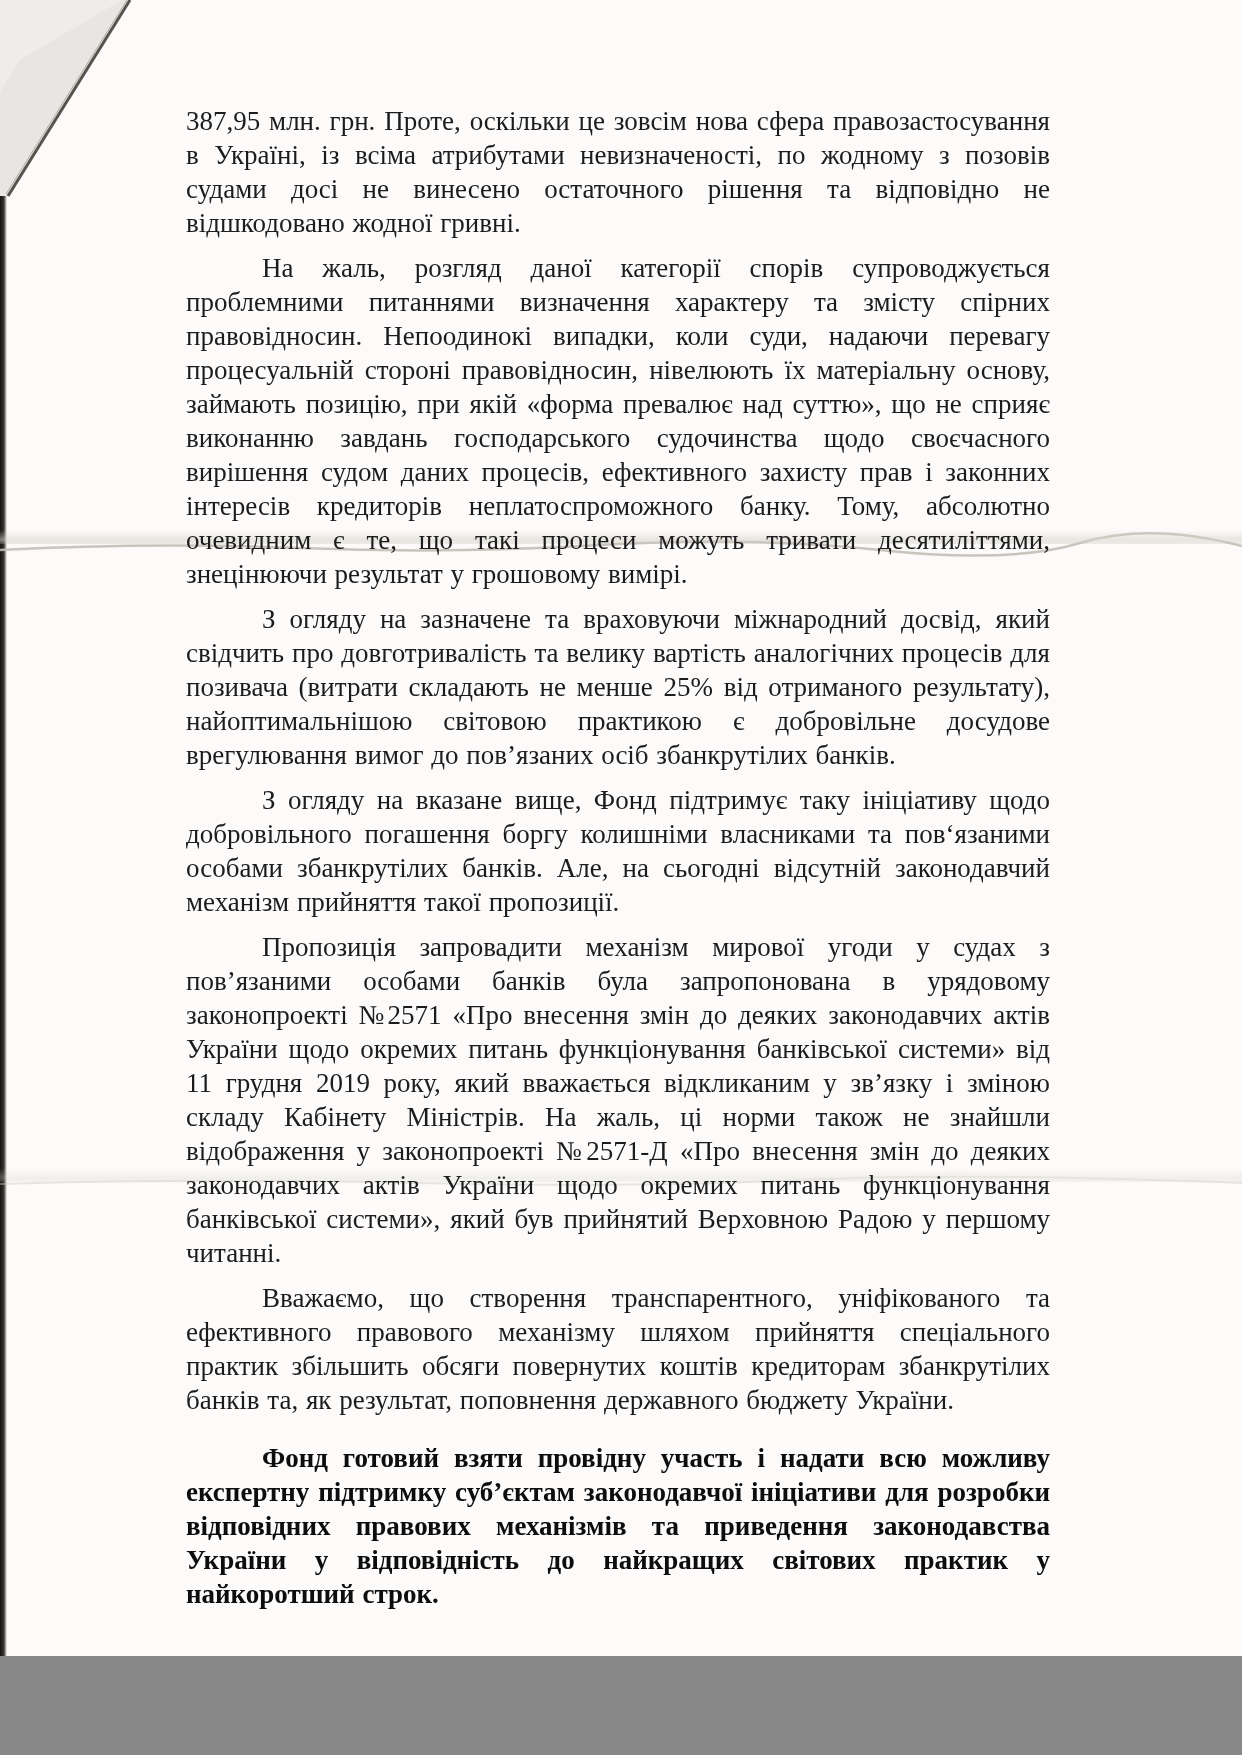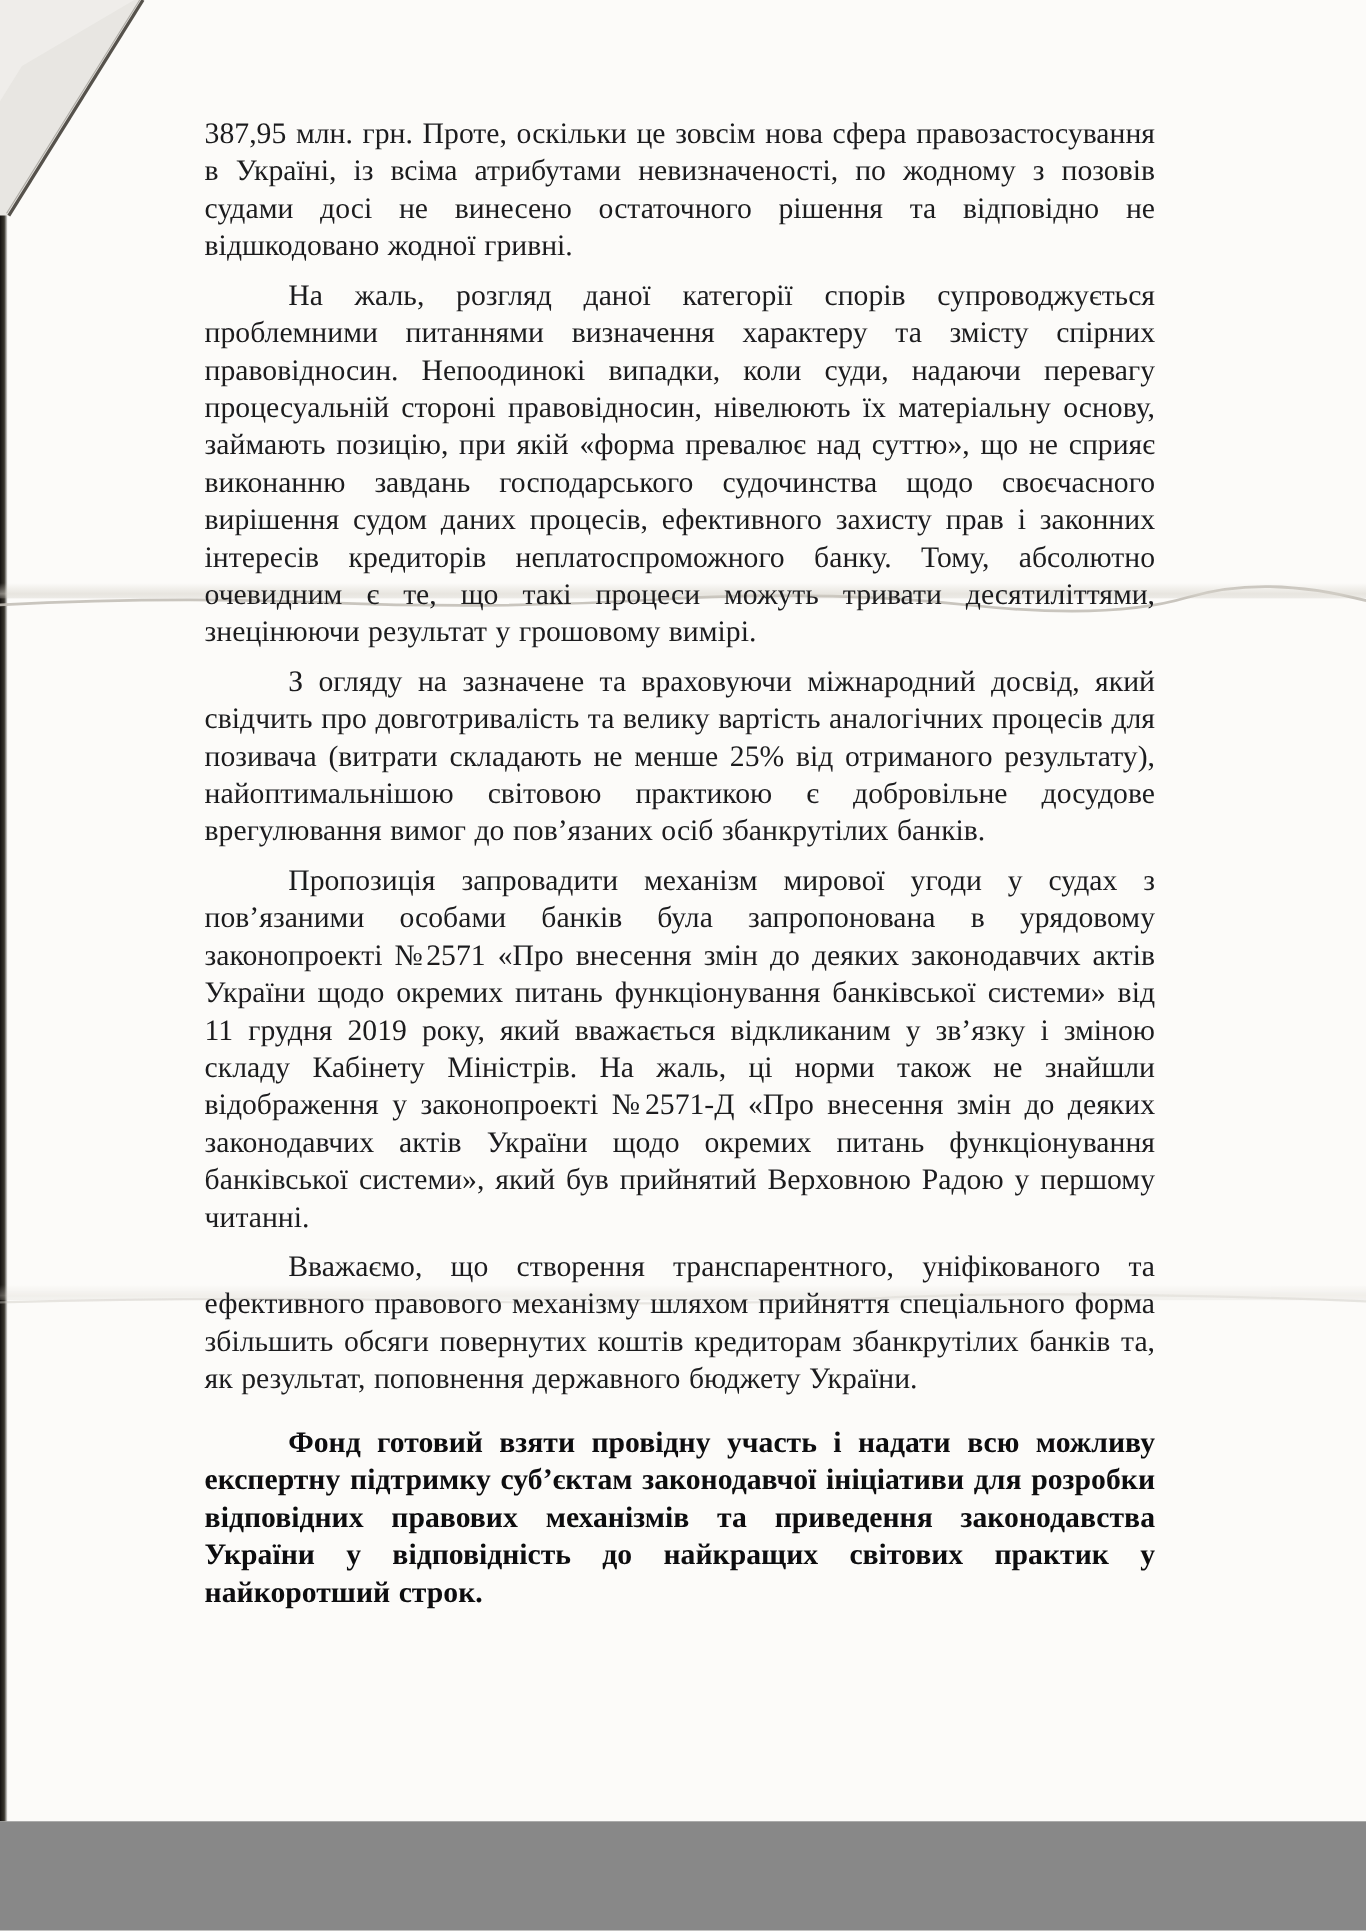--- a/index.html
+++ b/index.html
@@ -74,22 +74,23 @@
     <div class="crease-band" style="top:0;"></div>
     <svg width="1242" height="26">
       <path d="M0,16 Q200,10 420,15 T800,12 T1242,15" fill="none" stroke="#ccc8c0" stroke-width="2" opacity="0.8"></path>
     </svg>
   </div>
 
   <div class="text-block">
     <p class="para continued">387,95 млн. грн. Проте, оскільки це зовсім нова сфера правозастосування в Україні, із всіма атрибутами невизначеності, по жодному з позовів судами досі не винесено остаточного рішення та відповідно не відшкодовано жодної гривні.</p>
     <p class="para">На жаль, розгляд даної категорії спорів супроводжується проблемними питаннями визначення характеру та змісту спірних правовідносин. Непоодинокі випадки, коли суди, надаючи перевагу процесуальній стороні правовідносин, нівелюють їх матеріальну основу, займають позицію, при якій «форма превалює над суттю», що не сприяє виконанню завдань господарського судочинства щодо своєчасного вирішення судом даних процесів, ефективного захисту прав і законних інтересів кредиторів неплатоспроможного банку. Тому, абсолютно очевидним є те, що такі процеси можуть тривати десятиліттями, знецінюючи результат у грошовому вимірі.</p>
     <p class="para">З огляду на зазначене та враховуючи міжнародний досвід, який свідчить про довготривалість та велику вартість аналогічних процесів для позивача (витрати складають не менше 25% від отриманого результату), найоптимальнішою світовою практикою є добровільне досудове врегулювання вимог до пов’язаних осіб збанкрутілих банків.</p>
+    <p class="para">З огляду на вказане вище, Фонд підтримує таку ініціативу щодо добровільного погашення боргу колишніми власниками та пов‘язаними особами збанкрутілих банків. Але, на сьогодні відсутній законодавчий механізм прийняття такої пропозиції.</p>
     <p class="para">Пропозиція запровадити механізм мирової угоди у судах з пов’язаними особами банків була запропонована в урядовому законопроекті №2571 «Про внесення змін до деяких законодавчих актів України щодо окремих питань функціонування банківської системи» від 11 грудня 2019 року, який вважається відкликаним у зв’язку і зміною складу Кабінету Міністрів. На жаль, ці норми також не знайшли відображення у законопроекті №2571-Д «Про внесення змін до деяких законодавчих актів України щодо окремих питань функціонування банківської системи», який був прийнятий Верховною Радою у першому читанні.</p>
-    <p class="para">Вважаємо, що створення транспарентного, уніфікованого та ефективного правового механізму шляхом прийняття спеціального форма збільшить обсяги повернутих коштів кредиторам збанкрутілих банків та, як результат, поповнення державного бюджету України.</p>
+    <p class="para">Вважаємо, що створення транспарентного, уніфікованого та ефективного правового механізму шляхом прийняття спеціального практик збільшить обсяги повернутих коштів кредиторам збанкрутілих банків та, як результат, поповнення державного бюджету України.</p>
     <p class="para bold">Фонд готовий взяти провідну участь і надати всю можливу експертну підтримку суб’єктам законодавчої ініціативи для розробки відповідних правових механізмів та приведення законодавства України у відповідність до найкращих світових практик у найкоротший строк.</p>
   </div>
 
   <svg class="ink-fragment" style="left:830px; top:1740px;" width="412" height="15" aria-hidden="true">
     <g stroke="#474c9c" stroke-width="2" fill="none" opacity="0.75">
       <path d="M28,6 l7,5 m0,-5 l-7,5"></path>
       <path d="M62,14 q-2,-9 5,-10 q6,1 2,10"></path>
       <path d="M100,6 q8,-3 14,0"></path>
       <path d="M132,10 l1,5"></path>
       <path d="M152,7 q6,-2 11,0"></path>

